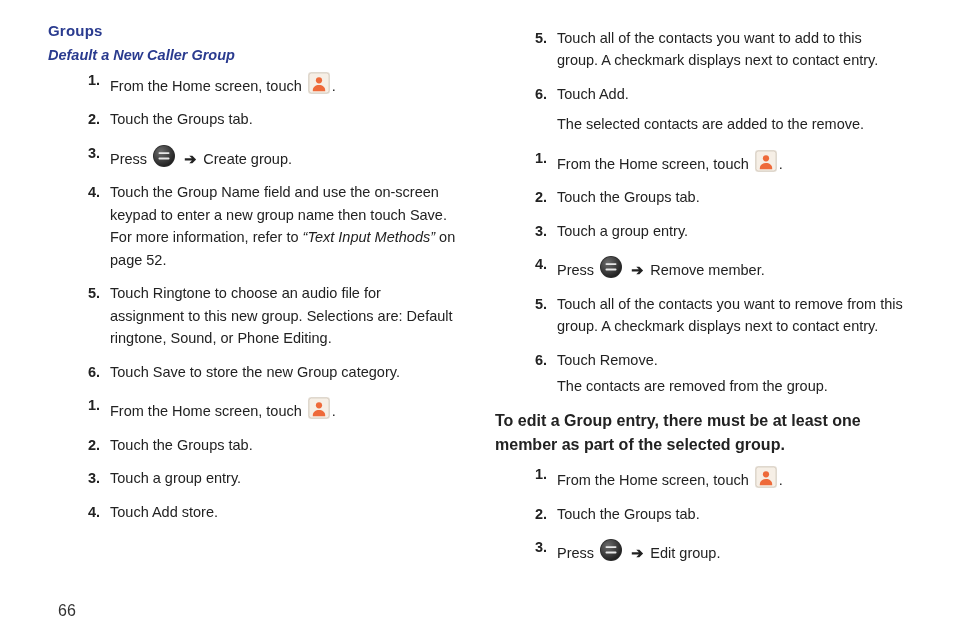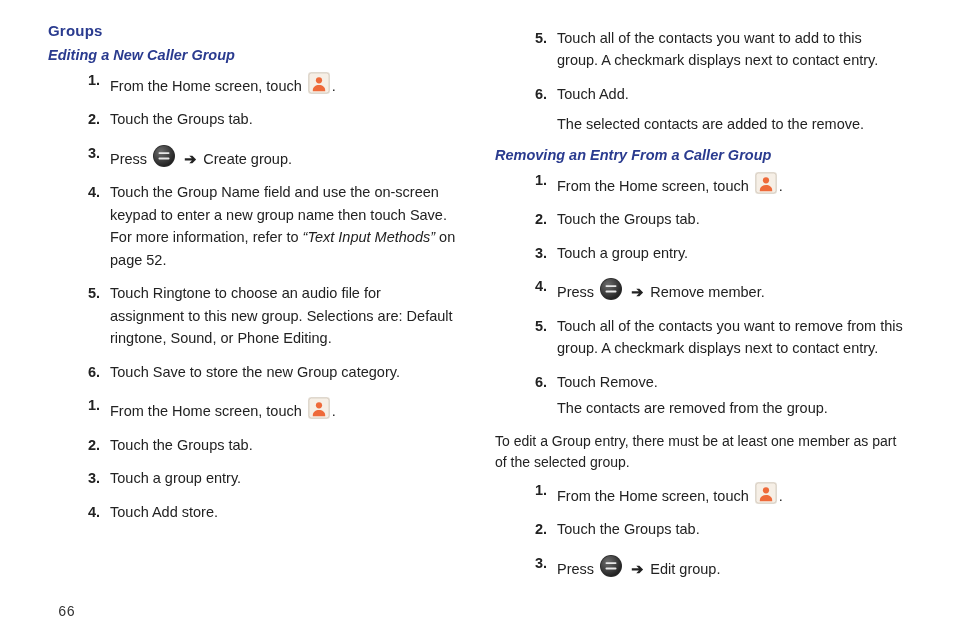--- a/index.html
+++ b/index.html
@@ -34,25 +34,26 @@
   }
   .h-sub {
     font-family: Arial, sans-serif;
     font-weight: 700;
     font-style: italic;
     color: #2a3b8f;
     font-size: 14.5px;
     margin: 8px 0 6px 0;
   }
   .intro {
-    font-size: 14px;
+    font-size: 16px;
     font-family: "Helvetica Neue", Helvetica, Arial, sans-serif;
     font-stretch: condensed;
     line-height: 1.55;
     margin: 4px 0 4px 24px;
+    font-weight: bold;
   }
   ol.steps {
     list-style: none;
     padding: 0;
     margin: 0 0 0 24px;
     counter-reset: none;
   }
   ol.steps > li {
     display: flex;
     align-items: flex-start;
@@ -82,23 +83,23 @@
   
   .icon {
     position: relative;
     top: 3px;
     margin: 0 2px;
   }
   .pagenum {
     position: absolute;
     bottom: 16px;
     left: 58px;
-    font-size: 14px;
+    font-size: 16px;
     color: #333;
-    font-family: Liberation Mono, monospace;
+    font-family: Liberation Sans, sans-serif;
   }
   svg { display: inline-block; }
 </style>
 </head>
 <body>
 
 <svg width="0" height="0" style="position:absolute">
   <defs>
     <g id="svg-contacts">
       <rect x="0" y="0" width="22" height="22" rx="3" fill="#e9e3da"></rect>
@@ -119,21 +120,21 @@
   </defs>
 </svg>
 
 <div class="page">
   <div class="cols">
 
     <div class="col">
 
       <div class="h-groups">Groups</div>
 
-      <div class="h-sub">Editing a New Caller Group</div>
+      <div class="h-sub">Default a New Caller Group</div>
       <ol class="steps">
         <li>
           <span class="num">1.</span>
           <span class="body">
             <span>From the Home screen, touch </span>
             <span class="icon"><svg width="22" height="22">
                   <use href="#svg-contacts"></use>
                 </svg></span><span>.</span>
           </span>
         </li>
@@ -217,21 +218,20 @@
         <li>
           <span class="num">6.</span>
           <span class="body">
             <span>Touch </span><b>Add</b><span>.</span>
             <div style="height:8px"></div>
             <span>The selected contacts are added to the remove.</span>
           </span>
         </li>
       </ol>
 
-      <div class="h-sub">Removing an Entry From a Caller Group</div>
       <ol class="steps">
         <li>
           <span class="num">1.</span>
           <span class="body">
             <span>From the Home screen, touch </span>
             <span class="icon"><svg width="22" height="22">
                   <use href="#svg-contacts"></use>
                 </svg></span><span>.</span>
           </span>
         </li>

